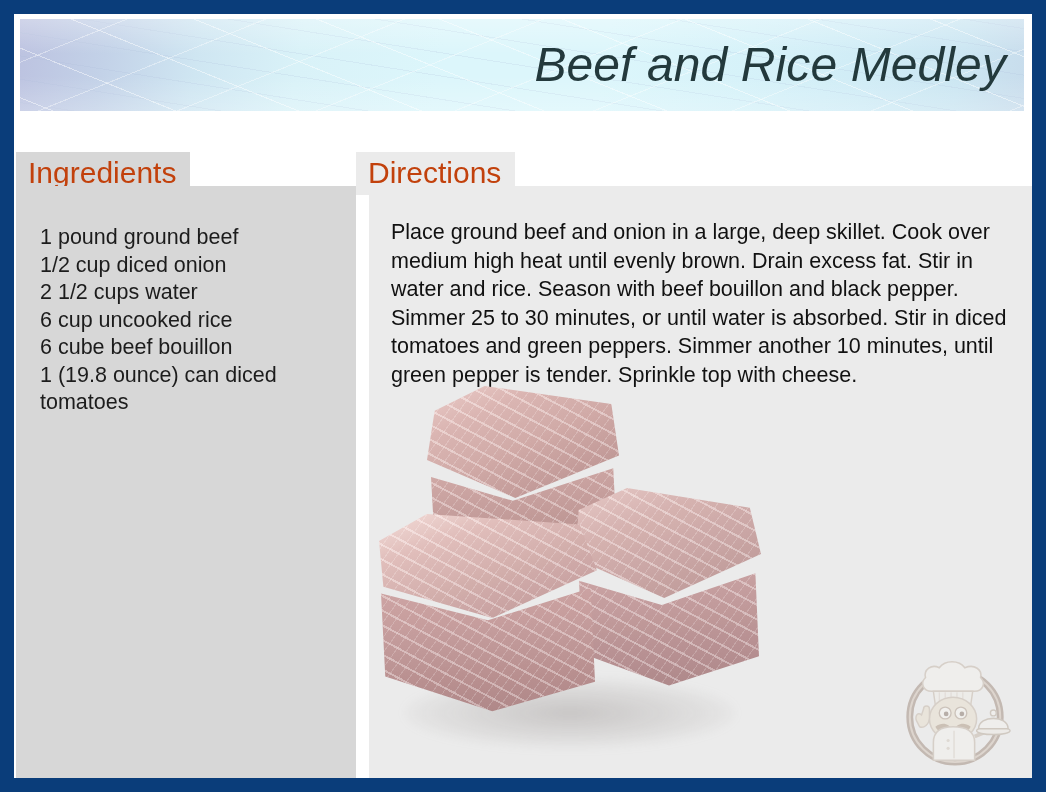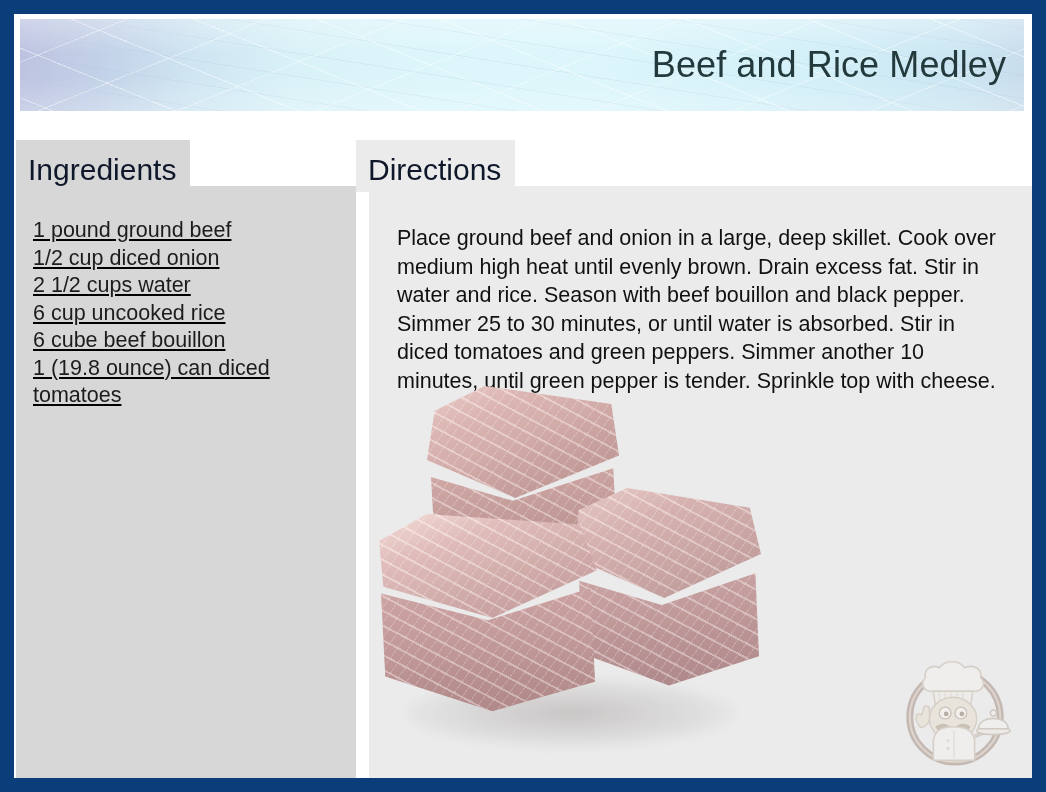--- a/index.html
+++ b/index.html
@@ -61,35 +61,37 @@
   #banner .sheen {
     position: absolute;
     inset: 0;
     background: linear-gradient(180deg, rgba(255,255,255,0.30) 0%, rgba(255,255,255,0.0) 38%, rgba(255,255,255,0.0) 62%, rgba(255,255,255,0.22) 100%);
   }
   #recipe-title {
     position: absolute;
     right: 18px;
     top: 50%;
     transform: translateY(-50%);
-    font-size: 36px;
+    font-size: 48px;
     line-height: 1.05;
     color: #23393c;
     letter-spacing: 0.1px;
     white-space: nowrap;
+    font-style: italic;
   }
 
   
   .tab {
     position: absolute;
-    padding: 13px 14px 5px 12px;
+    padding: 4px 14px 5px 12px;
     font-size: 30px;
     line-height: 1.12;
-    color: #0f172a;
+    color: #c2410c;
     white-space: nowrap;
+    margin-top: 12px;
   }
   #tab-ingredients {
     left: 2px;
     top: 126px;
     background: #d7d7d7;
   }
   #tab-directions {
     left: 342px;
     top: 126px;
     background: #ebebeb;
@@ -108,33 +110,32 @@
     position: absolute;
     left: 355px;
     top: 172px;
     right: 0;
     bottom: 0;
     background: #ebebeb;
     overflow: hidden;
   }
 
   #ingredient-list {
-    margin: 9px;
+    margin: 16px;
     padding: 22px 10px 0 8px;
     list-style: none;
-    text-decoration: underline;
   }
   #ingredient-list li {
     font-size: 21.5px;
     line-height: 27.5px;
     color: #1c1c1c;
   }
 
   #directions-text {
-    margin: 16px;
+    margin: 10px;
     padding: 22px 14px 0 12px;
     font-size: 21.5px;
     line-height: 28.5px;
     color: #111111;
     text-align: left;
   }
 
   
   #beef-photo {
     position: absolute;

